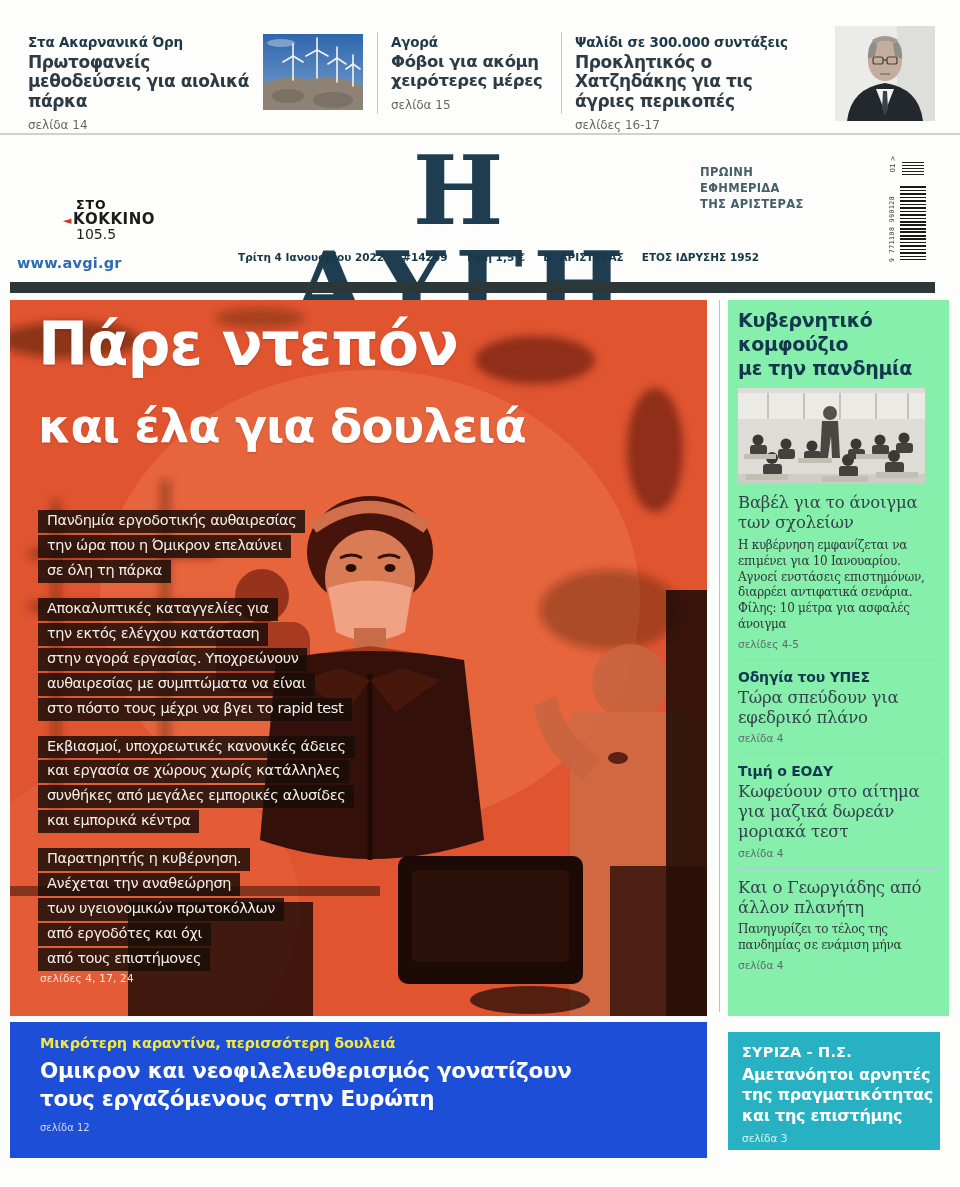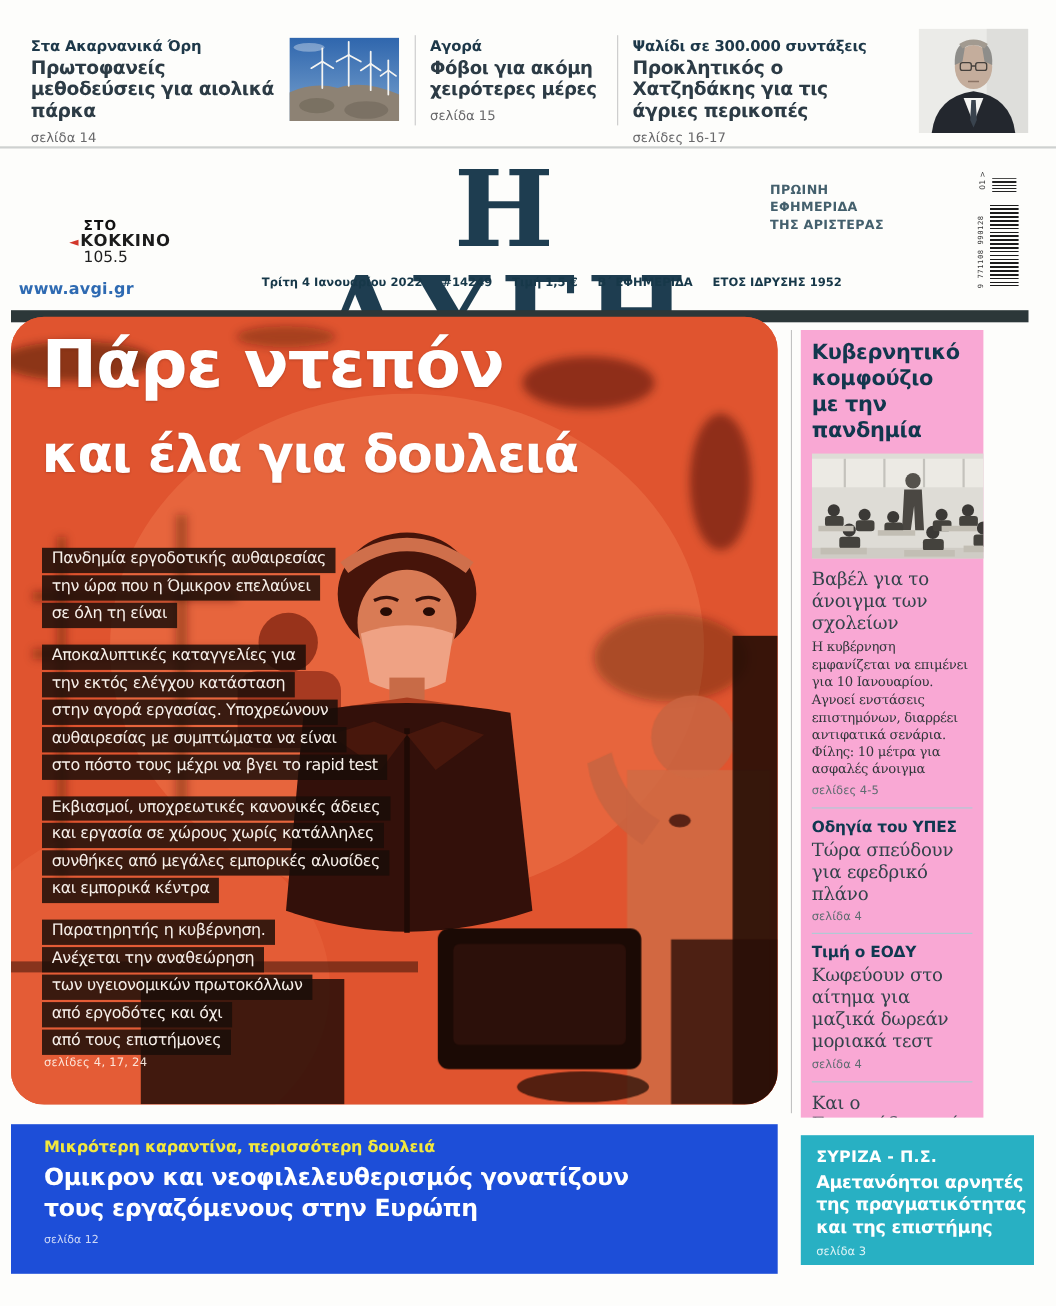--- a/index.html
+++ b/index.html
@@ -50,40 +50,40 @@
     background:repeating-linear-gradient(to bottom,#222 0 1px,transparent 1px 3px); }
   .bc-addon-text { position:absolute; left:-2px; top:6px; font-size:7px; color:#333; transform:rotate(-90deg); transform-origin:center; width:22px; text-align:center; }
   .bc-bars { position:absolute; left:16px; top:32px; width:26px; height:74px;
     background:repeating-linear-gradient(to bottom,#1a1a1a 0 1.5px,transparent 1.5px 3.5px); }
   .bc-num { position:absolute; left:4px; top:30px; height:78px; font-size:6.5px; color:#333;
     font-family:"DejaVu Sans Mono",monospace; writing-mode:vertical-rl; transform:rotate(180deg); letter-spacing:.5px; }
 
   .topbar { left:10px; top:282px; width:925px; height:11px; background:#2c3739; }
 
   
-  .main-story { left:10px; top:288px; width:697px; height:716px; overflow:hidden; background:#e0542f;border-radius:30px; }
+  .main-story { left:10px; top:300px; width:697px; height:716px; overflow:hidden; background:#e0542f; }
   .main-photo-svg { position:absolute; left:0; top:0; width:697px; height:716px; }
   .mh1 { position:absolute; left:28px; top:14px; font-size:60px; font-weight:bold; color:#fff; letter-spacing:-1px; line-height:1; text-shadow:0 1px 2px rgba(60,10,0,.25); }
   .mh2 { position:absolute; left:28px; top:102px; font-size:47px; font-weight:bold; color:#fff; letter-spacing:-1px; line-height:1; text-shadow:0 1px 2px rgba(60,10,0,.25); }
   .bullets { position:absolute; left:28px; top:210px; display:flex; flex-direction:column; gap:13px; }
   .para { display:flex; flex-direction:column; align-items:flex-start; }
   .hl { display:inline-block; background:rgba(25,13,8,.84); color:#f6efe9; font-size:14.5px;
         letter-spacing:-0.4px; line-height:1.1; padding:3px 9px 4px 9px; margin-bottom:2px; white-space:nowrap; }
   .mref { position:absolute; left:30px; top:672px; font-size:10.5px; color:rgba(255,240,230,.92); letter-spacing:.2px; }
 
   
   .banner { left:10px; top:1022px; width:697px; height:136px; background:#1d4ed8; padding:13px 0 0 30px; }
   .b-kicker { font-size:14.5px; font-weight:bold; color:#f2e83e; letter-spacing:-0.2px; }
   .b-line { font-size:21.5px; font-weight:bold; color:#fff; letter-spacing:-0.3px; line-height:1.3; white-space:nowrap; }
   .b-line.first { margin-top:6px; }
   .b-ref { margin-top:9px; font-size:10px; color:rgba(255,255,255,.78); }
 
   
   .side-divider { left:719px; top:300px; width:1px; height:712px; background:#c2c2c2; }
-  .sidebar { left:728px; top:300px; width:166px; height:716px; background:#f9a8d4; padding:9px 10px 6px 10px; overflow:hidden; }
+  .sidebar { left:728px; top:300px; width:221px; height:716px; background:#86efac; padding:9px 10px 6px 10px; overflow:hidden; }
   .sb-header { font-size:19px; font-weight:bold; color:#12374e; line-height:1.25; letter-spacing:-0.3px; }
   .sb-photo { width:187px; height:96px; margin:8px 0 9px 0; overflow:hidden; }
   .serif-head { font-family:"DejaVu Serif","Liberation Serif",serif; font-weight:normal;
                 font-size:16.5px; color:#33434b; line-height:1.2; letter-spacing:-0.2px; }
   .serif-body { font-family:"DejaVu Serif","Liberation Serif",serif; font-size:12px; letter-spacing:-0.3px;
                 color:#31373b; line-height:1.32; margin-top:5px; }
   .sb-ref { font-size:10.5px; color:#5d6b70; margin-top:5px; }
   .sb-div { border:none; border-top:1px solid #a9ccd4; margin:9px 0; }
   .sb-kicker { font-size:14px; font-weight:bold; color:#0f3850; margin-bottom:3px; letter-spacing:-0.2px; }
 
@@ -194,21 +194,21 @@
     <div class="bc-num">9 771108 990128</div>
   </div>
 
   <div class="abs dateline">
     <span>Τρίτη 4 Ιανουαρίου 2022</span>
       <span class="dsep"></span>
     <span>#14249</span>
       <span class="dsep"></span>
     <span>Τιμή 1,5 €</span>
       <span class="dsep"></span>
-    <span>Β΄ ΕΦΗΜΕΡΙΔΑ</span>
+    <span>Β΄ ΑΡΙΣΤΕΡΑΣ</span>
       <span class="dsep"></span>
     <span>ΕΤΟΣ ΙΔΡΥΣΗΣ 1952</span>
   </div>
 
   <div class="abs topbar"></div>
 
   <section class="abs main-story">
     <svg class="main-photo-svg" viewBox="0 0 697 716">
       <defs>
           <filter id="soft" x="-20%" y="-20%" width="140%" height="140%">
@@ -264,21 +264,21 @@
       <ellipse cx="520" cy="700" rx="60" ry="14" fill="#180803" opacity=".7"></ellipse>
     </svg>
 
     <h2 class="mh1">Πάρε ντεπόν</h2>
     <h2 class="mh2">και έλα για δουλειά</h2>
 
     <div class="bullets">
       <div class="para">
         <span class="hl">Πανδημία εργοδοτικής αυθαιρεσίας</span>
         <span class="hl">την ώρα που η Όμικρον επελαύνει</span>
-        <span class="hl">σε όλη τη είναι</span>
+        <span class="hl">σε όλη τη πάρκα</span>
       </div>
       <div class="para">
         <span class="hl">Αποκαλυπτικές καταγγελίες για</span>
         <span class="hl">την εκτός ελέγχου κατάσταση</span>
         <span class="hl">στην αγορά εργασίας. Υποχρεώνουν</span>
         <span class="hl">αυθαιρεσίας με συμπτώματα να είναι</span>
         <span class="hl">στο πόστο τους μέχρι να βγει το rapid test</span>
       </div>
       <div class="para">
         <span class="hl">Εκβιασμοί, υποχρεωτικές κανονικές άδειες</span>

